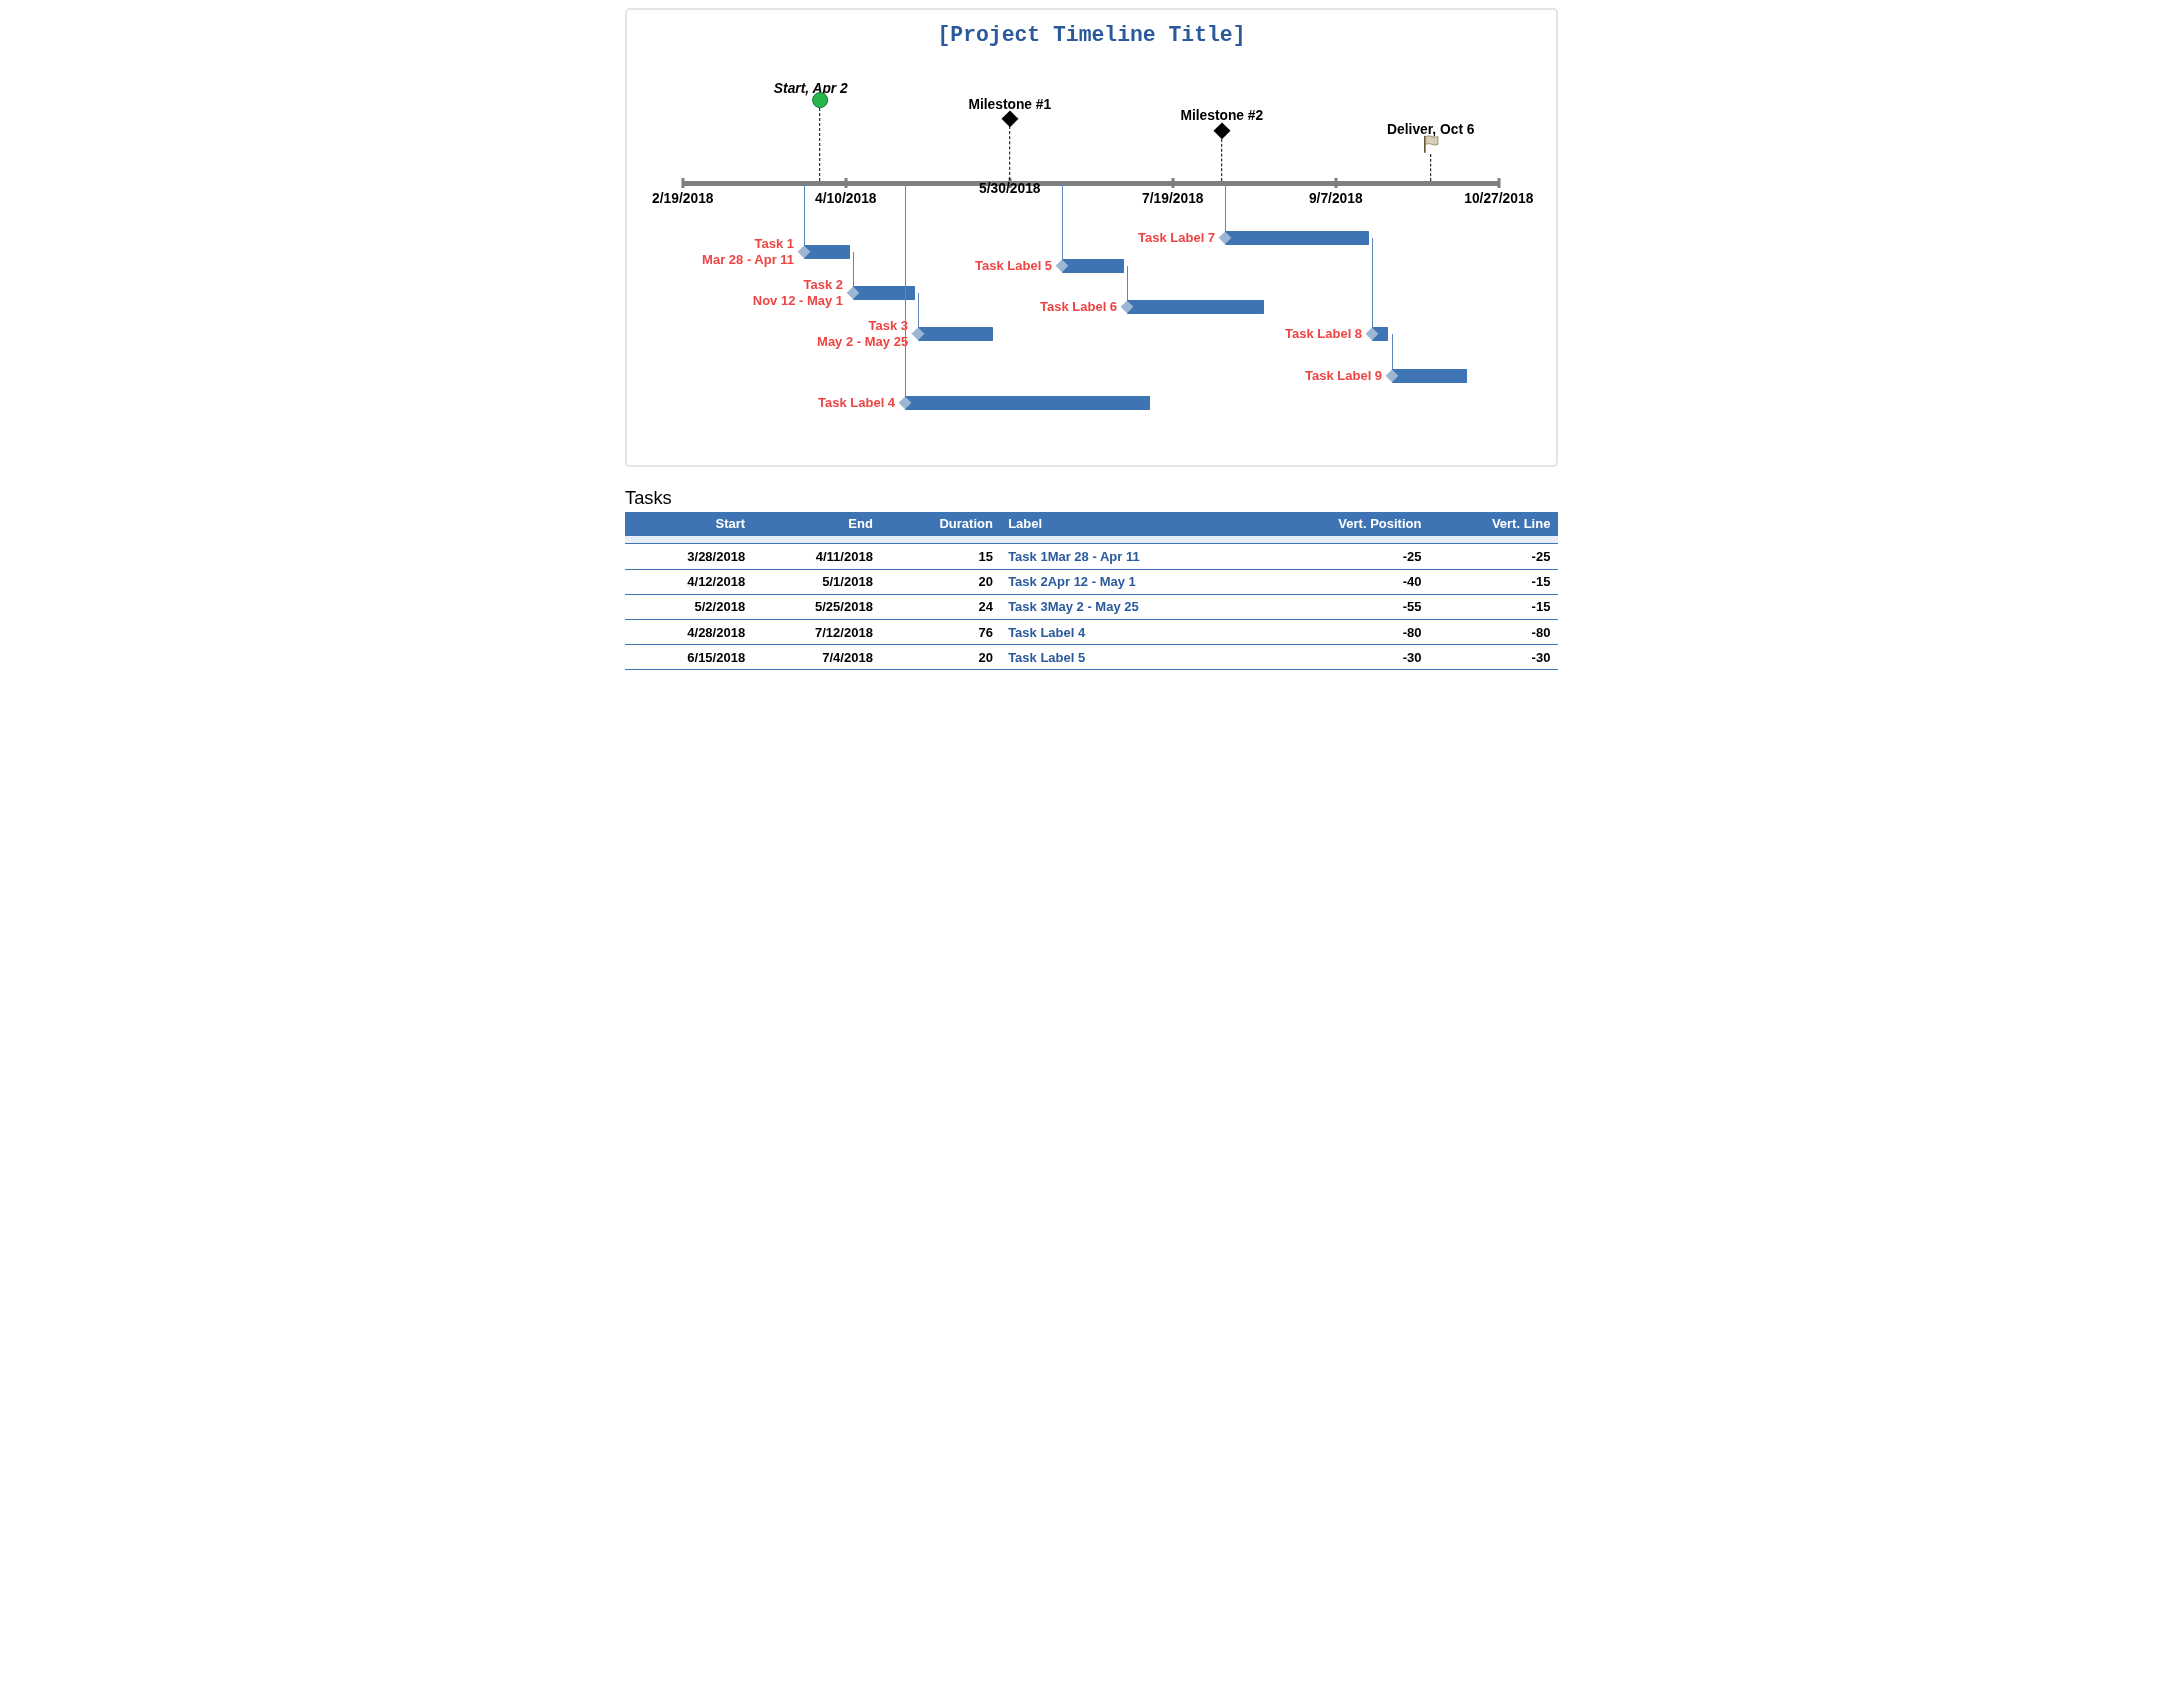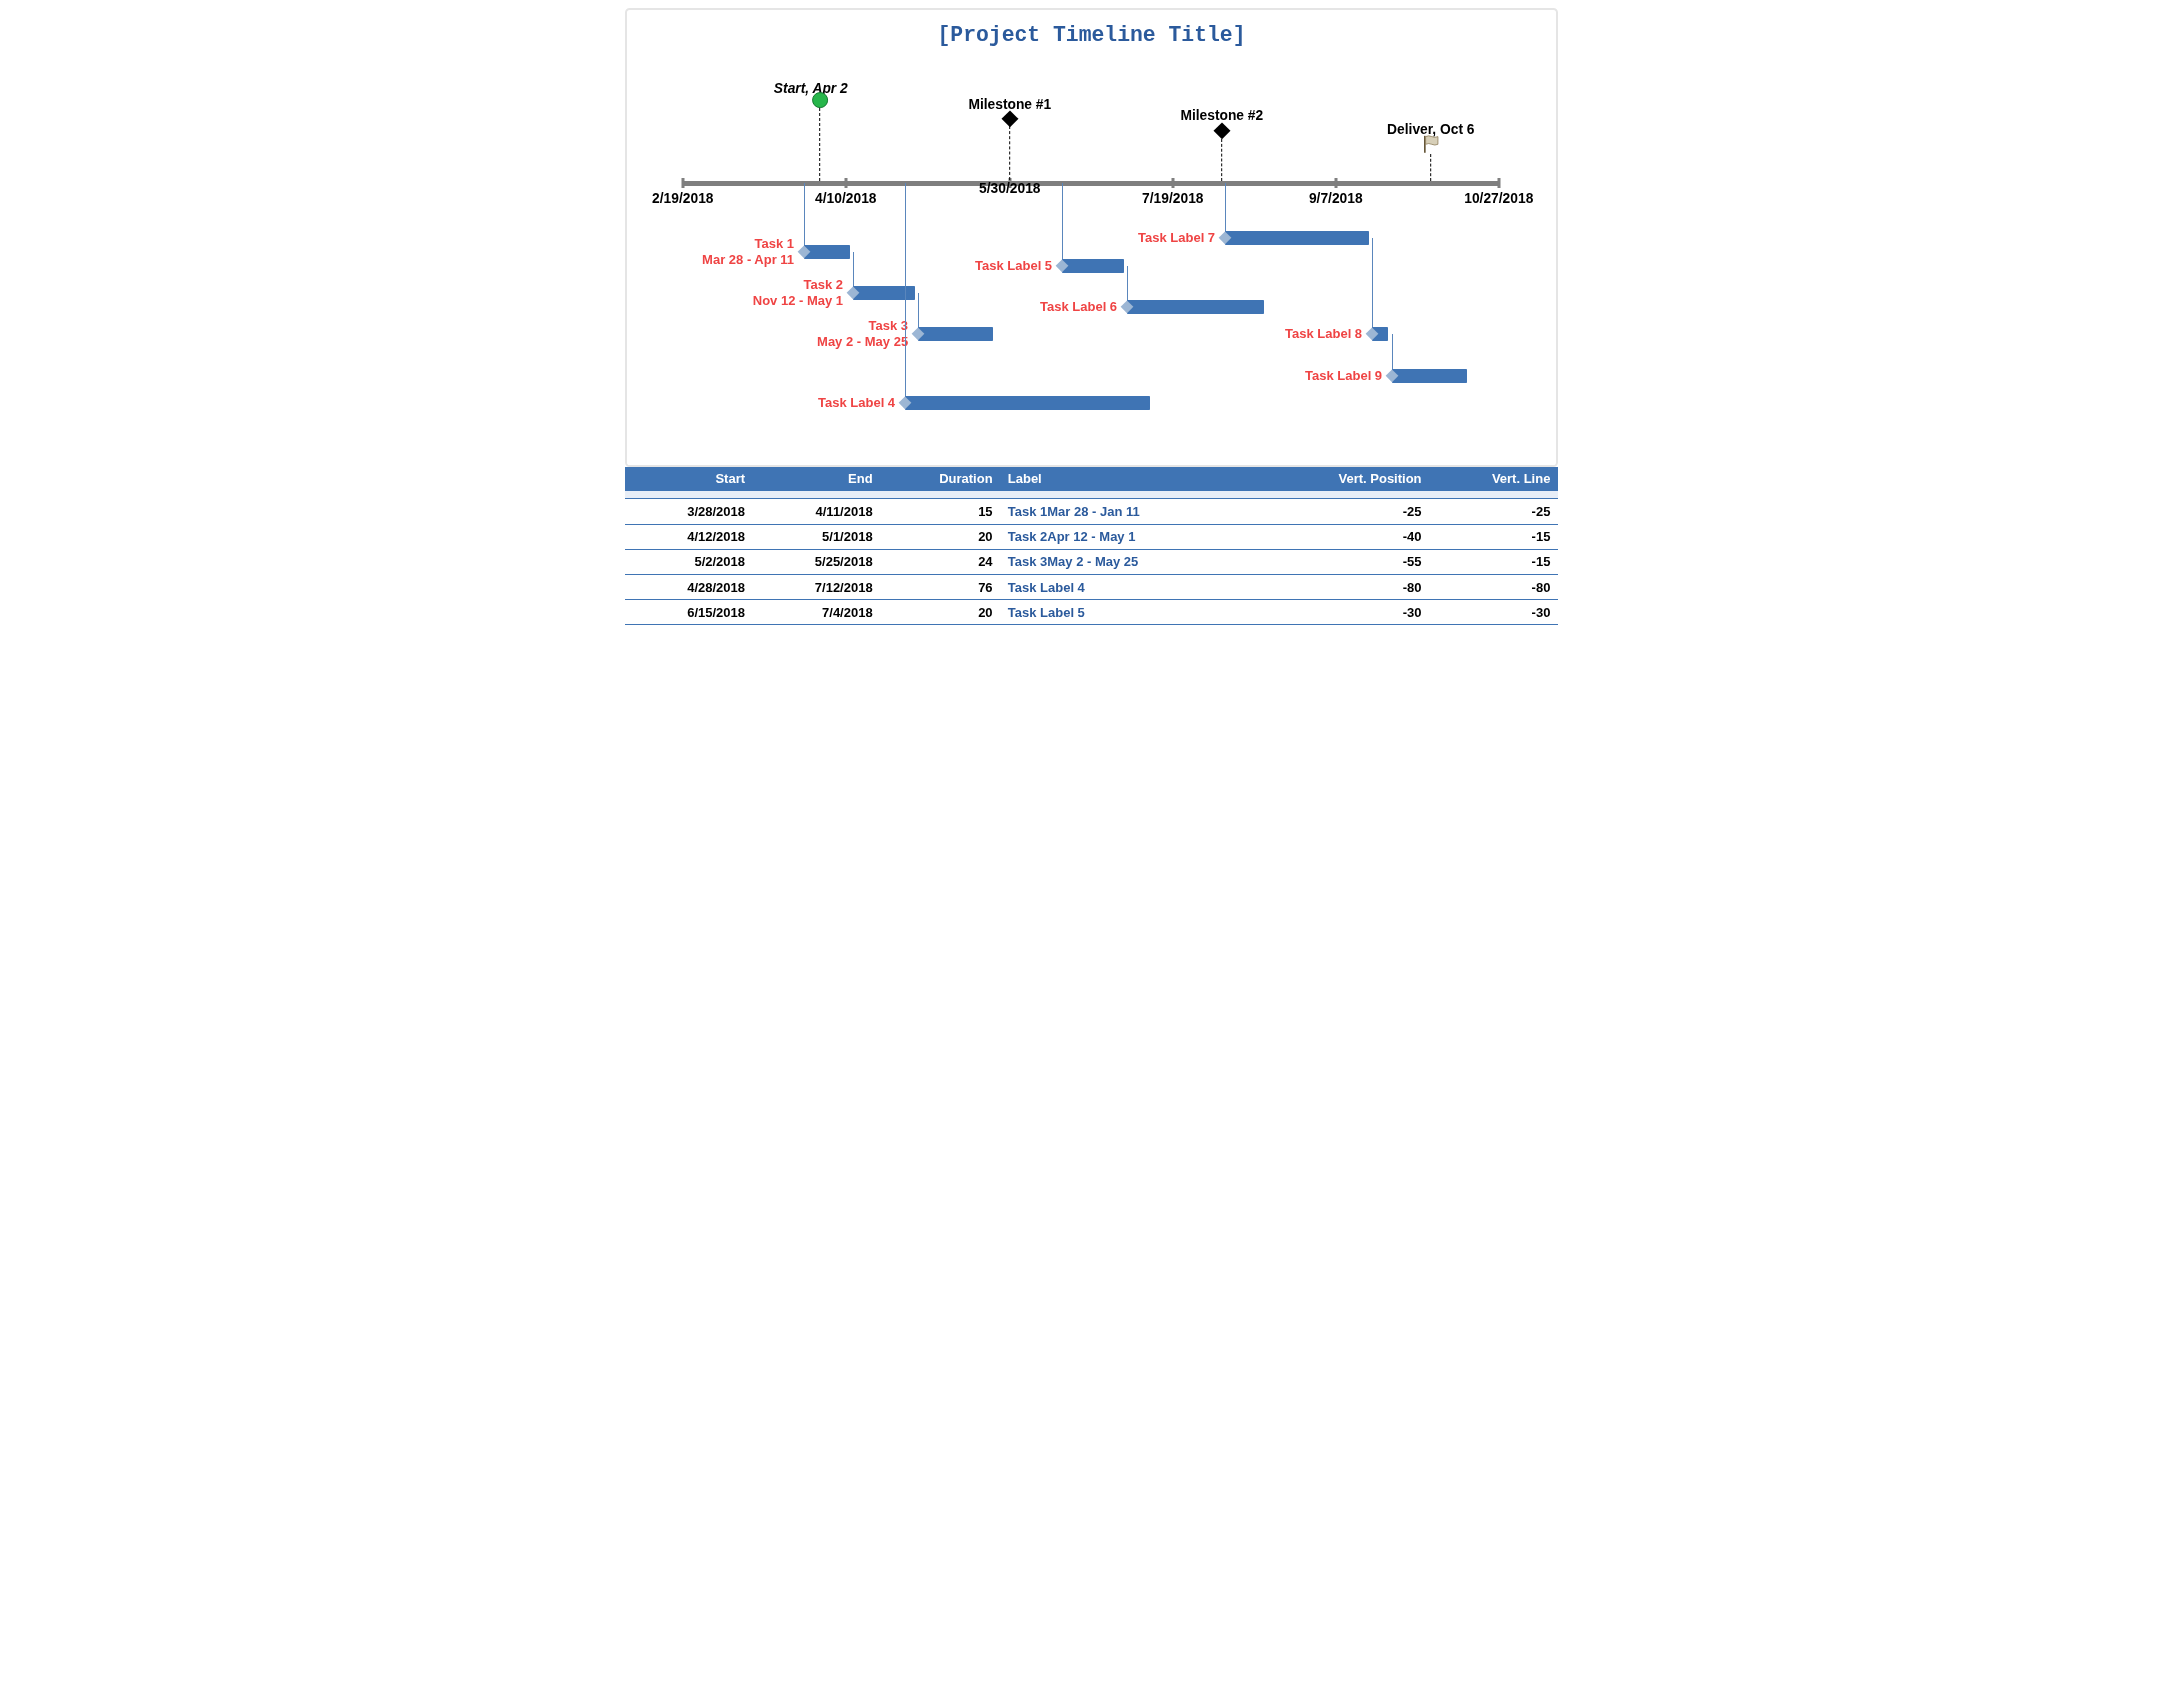--- a/index.html
+++ b/index.html
@@ -233,41 +233,42 @@
         <div class="bar" style="left: 731px; width: 16.3px; top: 274px;"></div>
         <div class="bar-start" style="left: 731px; top: 281px;"></div>
         <div class="bar-label" style="right: 174px; top: 281px;">Task Label 8</div>
         <div class="thin-leader" style="left: 751px; top: 281px; height: 41px;"></div>
         <div class="bar" style="left: 751px; width: 75px; top: 316px;"></div>
         <div class="bar-start" style="left: 751px; top: 323px;"></div>
         <div class="bar-label" style="right: 154px; top: 323px;">Task Label 9</div>
       </div>
   </div>
 
+  <div class="tasks-heading">Tasks</div>
 
   <table class="tasks">
     <thead>
       <tr>
         <th class="center">Start</th>
         <th class="center">End</th>
         <th class="center">Duration</th>
         <th>Label</th>
         <th class="center">Vert. Position</th>
         <th class="center">Vert. Line</th>
       </tr>
     </thead>
     <tbody id="tasks-body">
       <tr class="spacer">
           <td colspan="6"></td>
         </tr>
     <tr>
           <td class="center">3/28/2018</td>
           <td class="center">4/11/2018</td>
           <td class="center">15</td>
-          <td class="label">Task 1Mar 28 - Jan 11</td>
+          <td class="label">Task 1Mar 28 - Apr 11</td>
           <td class="center">-25</td>
           <td class="center">-25</td>
         </tr>
         <tr>
           <td class="center">4/12/2018</td>
           <td class="center">5/1/2018</td>
           <td class="center">20</td>
           <td class="label">Task 2Apr 12 - May 1</td>
           <td class="center">-40</td>
           <td class="center">-15</td>

